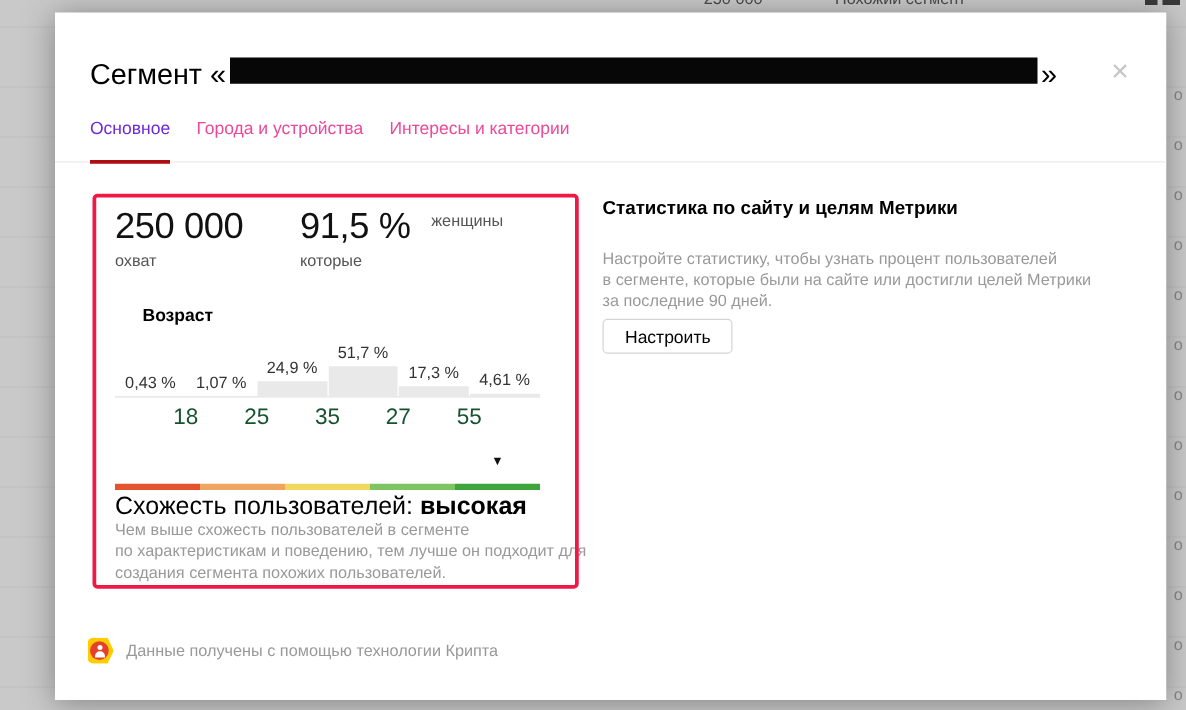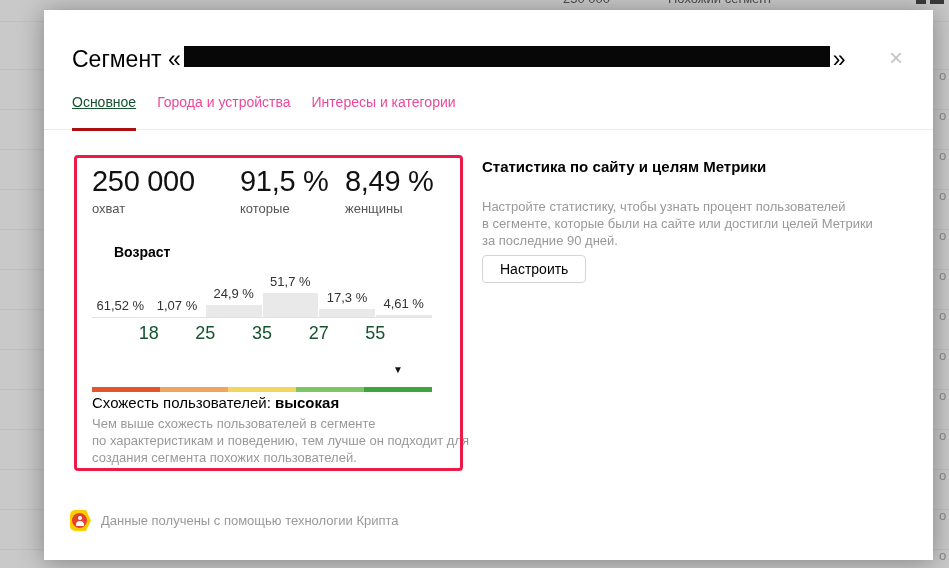--- a/index.html
+++ b/index.html
@@ -28,21 +28,21 @@
     background:#fff; z-index:2;
     box-shadow:0 2px 24px rgba(0,0,0,.35);
   }
   .modal-title { position:absolute; left:28px; top:36px; font-size:23px; font-weight:400; display:flex; align-items:flex-start; white-space:nowrap; }
   .redaction { display:inline-block; width:646px; height:21px; background:#070707; margin:0 3px; }
   .close-btn { position:absolute; right:25px; top:36px; width:24px; height:24px; border:0; background:none;
                font-size:24px; line-height:22px; color:#c5c5c5; cursor:pointer; }
 
   .tabs { position:absolute; left:0; top:84px; width:100%; height:36px; border-bottom:1px solid #ebebeb; padding-left:28px; display:flex; gap:21px; }
   .tab { font-size:14px; color:#ec4899; position:relative; padding-bottom:17px; cursor:pointer; white-space:nowrap; }
-  .tab.active { color:#14532d;text-decoration:underline; }
+  .tab.active { color:#6d28d9; }
   .tab.active::after { content:""; position:absolute; left:0; right:0; bottom:-2px; height:3px; background:#ad0e10; }
 
   
   .annotation-box { position:absolute; left:30px; top:145px; width:389px; height:316px;
                     border:3px solid #ed1a47; border-radius:4px; pointer-events:none; z-index:5; }
 
   .stats { position:absolute; left:48px; top:155px; display:flex; }
   .stat { margin-right:0; }
   .stat:nth-child(1){ width:148px; }
   .stat:nth-child(2){ width:105px; }
@@ -57,21 +57,21 @@
   .bar  { width:calc(100% - 1px); }
   .bval { position:absolute; left:50%; transform:translateX(-50%); font-size:13px; color:#333; white-space:nowrap; }
   .ticks { position:relative; height:22px; }
   .tick { position:absolute; top:5px; transform:translateX(-50%); font-size:18px; color:#14532d; }
 
   .similarity-scale { position:absolute; left:48px; top:355px; width:340px; height:27px; }
   .gradient { position:absolute; left:0; bottom:0; width:100%; height:5px; display:flex; }
   .gseg { flex:1; }
   .grad-marker { position:absolute; top:0; transform:translateX(-50%); font-size:10px; color:#111; line-height:10px; }
 
-  .similarity-line { position:absolute; left:48px; top:384px; font-size:15px; }
+  .similarity-line { position:absolute; left:48px; top:384px; font-size:20px; }
   .similarity-desc { position:absolute; left:48px; top:405px; width:380px; font-size:13px; line-height:17px; color:#999; white-space:pre-line; }
 
   
   .metrika-title { position:absolute; left:438px; top:148px; font-size:15px; font-weight:bold; }
   .metrika-desc  { position:absolute; left:438px; top:188px; width:400px; font-size:13px; line-height:17px; color:#999; white-space:pre-line; }
   .configure-btn { position:absolute; left:438px; top:245px; height:28px; padding:0 17px;
                    background:#fff; border:1px solid #d5d5d5; border-radius:4px;
                    font-family:"Liberation Sans", sans-serif; font-size:14px; color:#000; cursor:pointer; }
 
   
@@ -129,31 +129,30 @@
   <div class="stats">
     <div class="stat">
       <div class="stat-value">250 000</div>
       <div class="stat-label">охват</div>
     </div>
     <div class="stat">
       <div class="stat-value">91,5 %</div>
       <div class="stat-label">которые</div>
     </div>
     <div class="stat">
-      <div class="stat-value">8,49 %</div>
       <div class="stat-label">женщины</div>
     </div>
   </div>
 
   <div class="age-title">Возраст</div>
 
   <div class="age-chart">
     <div class="bars">
         <div class="slot">
-          <span class="bval" style="bottom:4px">61,52 %</span>
+          <span class="bval" style="bottom:4px">0,43 %</span>
           <div class="bar" style="height:0px;background:#e9e9e9"></div>
         </div>
         <div class="slot">
           <span class="bval" style="bottom:4px">1,07 %</span>
           <div class="bar" style="height:0px;background:#e9e9e9"></div>
         </div>
         <div class="slot">
           <span class="bval" style="bottom:16px">24,9 %</span>
           <div class="bar" style="height:12px;background:#e9e9e9"></div>
         </div>

